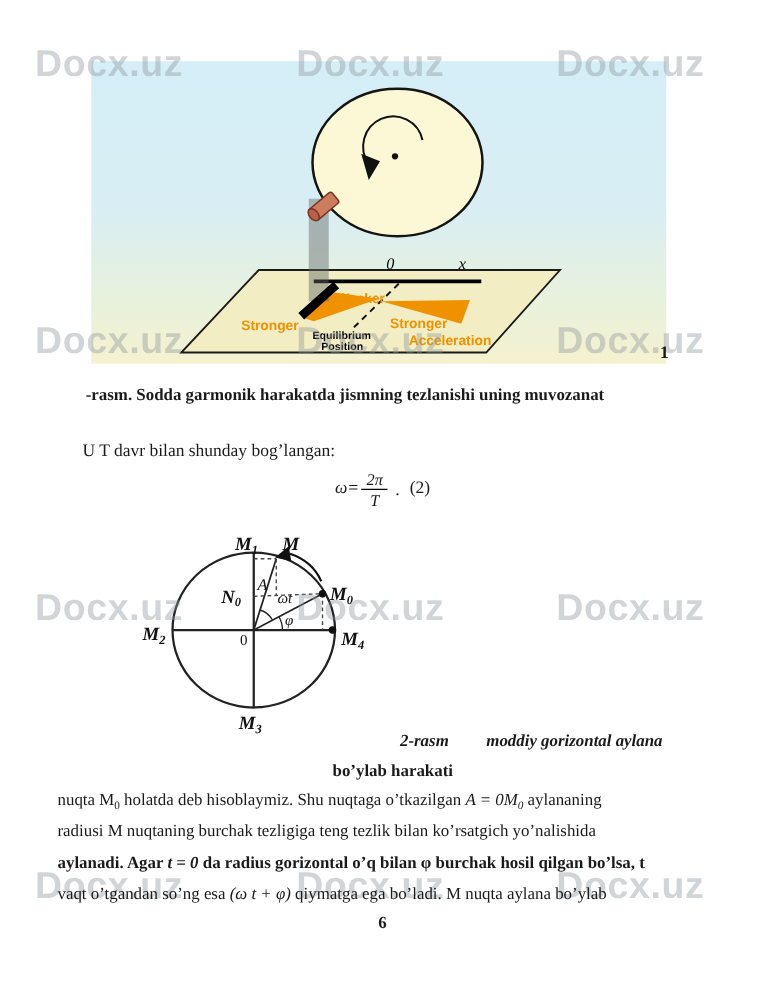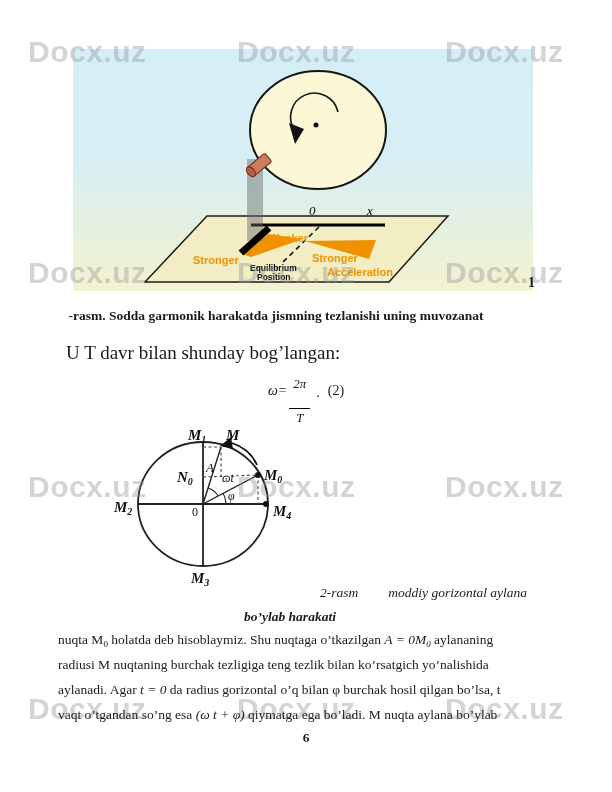--- a/index.html
+++ b/index.html
@@ -9,38 +9,38 @@
   .wm{position:absolute;z-index:5;font-family:"Liberation Sans",sans-serif;
       font-size:30px;font-weight:700;color:rgba(143,151,156,0.40);
       letter-spacing:0.5px;pointer-events:none;white-space:nowrap;}
   
   .fig1{position:absolute;left:73px;top:49px;width:460px;height:242px;z-index:1;
         background:linear-gradient(to bottom,#d5eef7 0%,#d8eef4 48%,#e7f1dd 78%,#f5f2cf 100%);}
   .fig1-num{position:absolute;left:528px;top:275px;z-index:10;font-weight:bold;font-size:14px;}
   
   .cap1{position:absolute;left:0;top:303px;width:552px;z-index:10;text-align:center;
         font-weight:bold;font-size:13.5px;line-height:25px;}
-  .intro{position:absolute;left:66px;top:342px;z-index:10;font-size:19px;}
+  .intro{position:absolute;left:66px;top:354px;z-index:10;font-size:14px;}
   
   .formula{position:absolute;left:0;top:376px;width:612px;z-index:10;
            display:flex;justify-content:center;align-items:flex-start;font-size:14px;}
   .formula .lhs{font-style:italic;padding-top:7px;}
   .frac{display:inline-flex;flex-direction:column;align-items:center;margin-left:2px;font-size:13px;}
-  .frac .num{font-style:italic;padding:0 4px 17px 4px;border-bottom:1.2px solid #000;line-height:15px;}
+  .frac .num{font-style:italic;padding:0 4px 0 4px;border-bottom:1.2px solid #000;line-height:15px;}
   .frac .den{font-style:italic;line-height:15px;padding-top:1px;}
   .formula .dot{padding-top:9px;margin-left:6px;}
   .formula .idx{padding-top:7px;margin-left:8px;}
   
   .fig2{position:absolute;left:95px;top:420px;width:212px;height:168px;z-index:1;margin-left:11px;}
   .cap2a{position:absolute;left:320px;top:585px;z-index:10;display:flex;gap:30px;
-         font-weight:normal;font-style:italic;font-size:13.5px;text-align:center;}
-  .cap2b{position:absolute;left:244px;top:609px;z-index:10;
-         font-weight:bold;font-style:italic;font-size:13.5px;}
+         font-weight:bold;font-style:italic;font-size:13.5px;text-align:center;}
+  .cap2b{position:absolute;left:266px;top:609px;z-index:10;
+         font-weight:bold;font-size:13.5px;}
   
-  .bline{position:absolute;left:58px;z-index:10;font-size:13.5px;white-space:nowrap;}
+  .bline{position:absolute;left:46px;z-index:10;font-size:13.5px;white-space:nowrap;}
   .seg-i{font-style:italic;}
   .seg-sub{font-size:9px;vertical-align:-3px;}
   .seg-isub{font-style:italic;font-size:9px;vertical-align:-3px;}
   .pnum{position:absolute;left:0;top:730px;width:612px;text-align:center;z-index:10;
         font-weight:bold;font-size:13.5px;}
   svg text{user-select:none;}
 </style>
 </head>
 <body>
 
@@ -154,21 +154,21 @@
     <span>moddiy gorizontal aylana</span>
   </div>
   <div class="cap2b">bo’ylab harakati</div>
 
   <div class="bline" style="top:632px;">
     <span>nuqta M</span><span class="seg-sub">0</span><span> holatda deb hisoblaymiz. Shu nuqtaga o’tkazilgan </span><span class="seg-i">A = 0M</span><span class="seg-isub">0</span><span> aylananing</span>
   </div>
   <div class="bline" style="top:657px;">
     <span>radiusi M nuqtaning burchak tezligiga teng tezlik bilan ko’rsatgich yo’nalishida</span>
   </div>
-  <div class="bline" style="top:682px;">
+  <div class="bline" style="top:682px;font-weight:bold;">
     <span>aylanadi. Agar </span><span class="seg-i">t = 0</span><span> da radius gorizontal o’q bilan φ burchak hosil qilgan bo’lsa, t</span>
   </div>
   <div class="bline" style="top:707px;text-align:center;">
     <span>vaqt o’tgandan so’ng esa </span><span class="seg-i">(ω t + φ)</span><span> qiymatga ega bo’ladi. M nuqta aylana bo’ylab</span>
   </div>
 
   <div class="pnum">6</div>
 
 </div>
 

